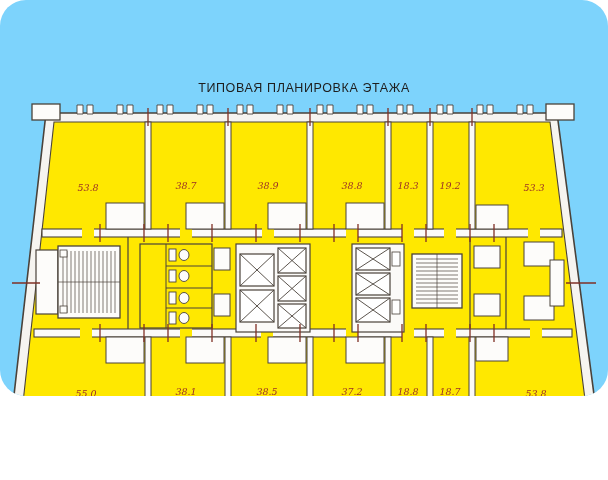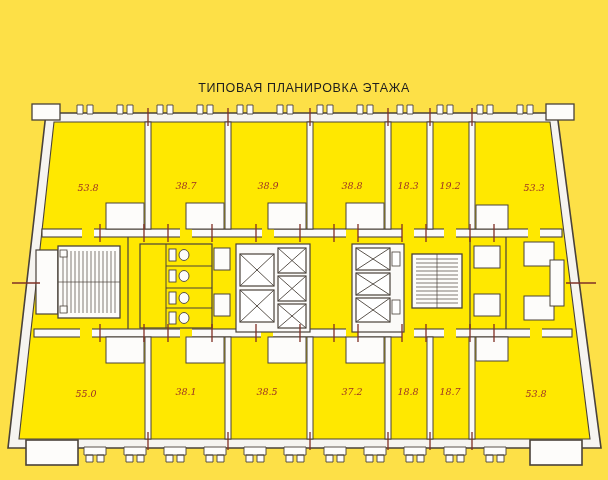--- a/index.html
+++ b/index.html
@@ -1,17 +1,17 @@
 <!DOCTYPE html>
 <html><head>
 <meta charset="utf-8">
 <style>
   html,body{margin:0;padding:0;background:#ffffff;}
-  .stage{position:relative;width:608px;height:480px;background:#fde047;overflow:hidden;
-         font-family:"Liberation Sans",sans-serif;}
+  .stage{position:relative;width:608px;height:396px;background:#7dd3fc;overflow:hidden;
+         font-family:"Liberation Sans",sans-serif;border-radius:26px;}
   .plan-title{position:absolute;top:81px;left:0;width:100%;text-align:center;
               font-size:12.5px;letter-spacing:.6px;color:#1e1e1e;
               font-family:"Liberation Sans",sans-serif;}
   svg{position:absolute;top:0;left:0;}
   .area-label{font-family:"DejaVu Serif",serif;font-style:italic;font-size:9.5px;
               fill:#9B3126;text-anchor:middle;}
   .wall{stroke:#4a423a;}
 </style>
 </head>
 <body>

